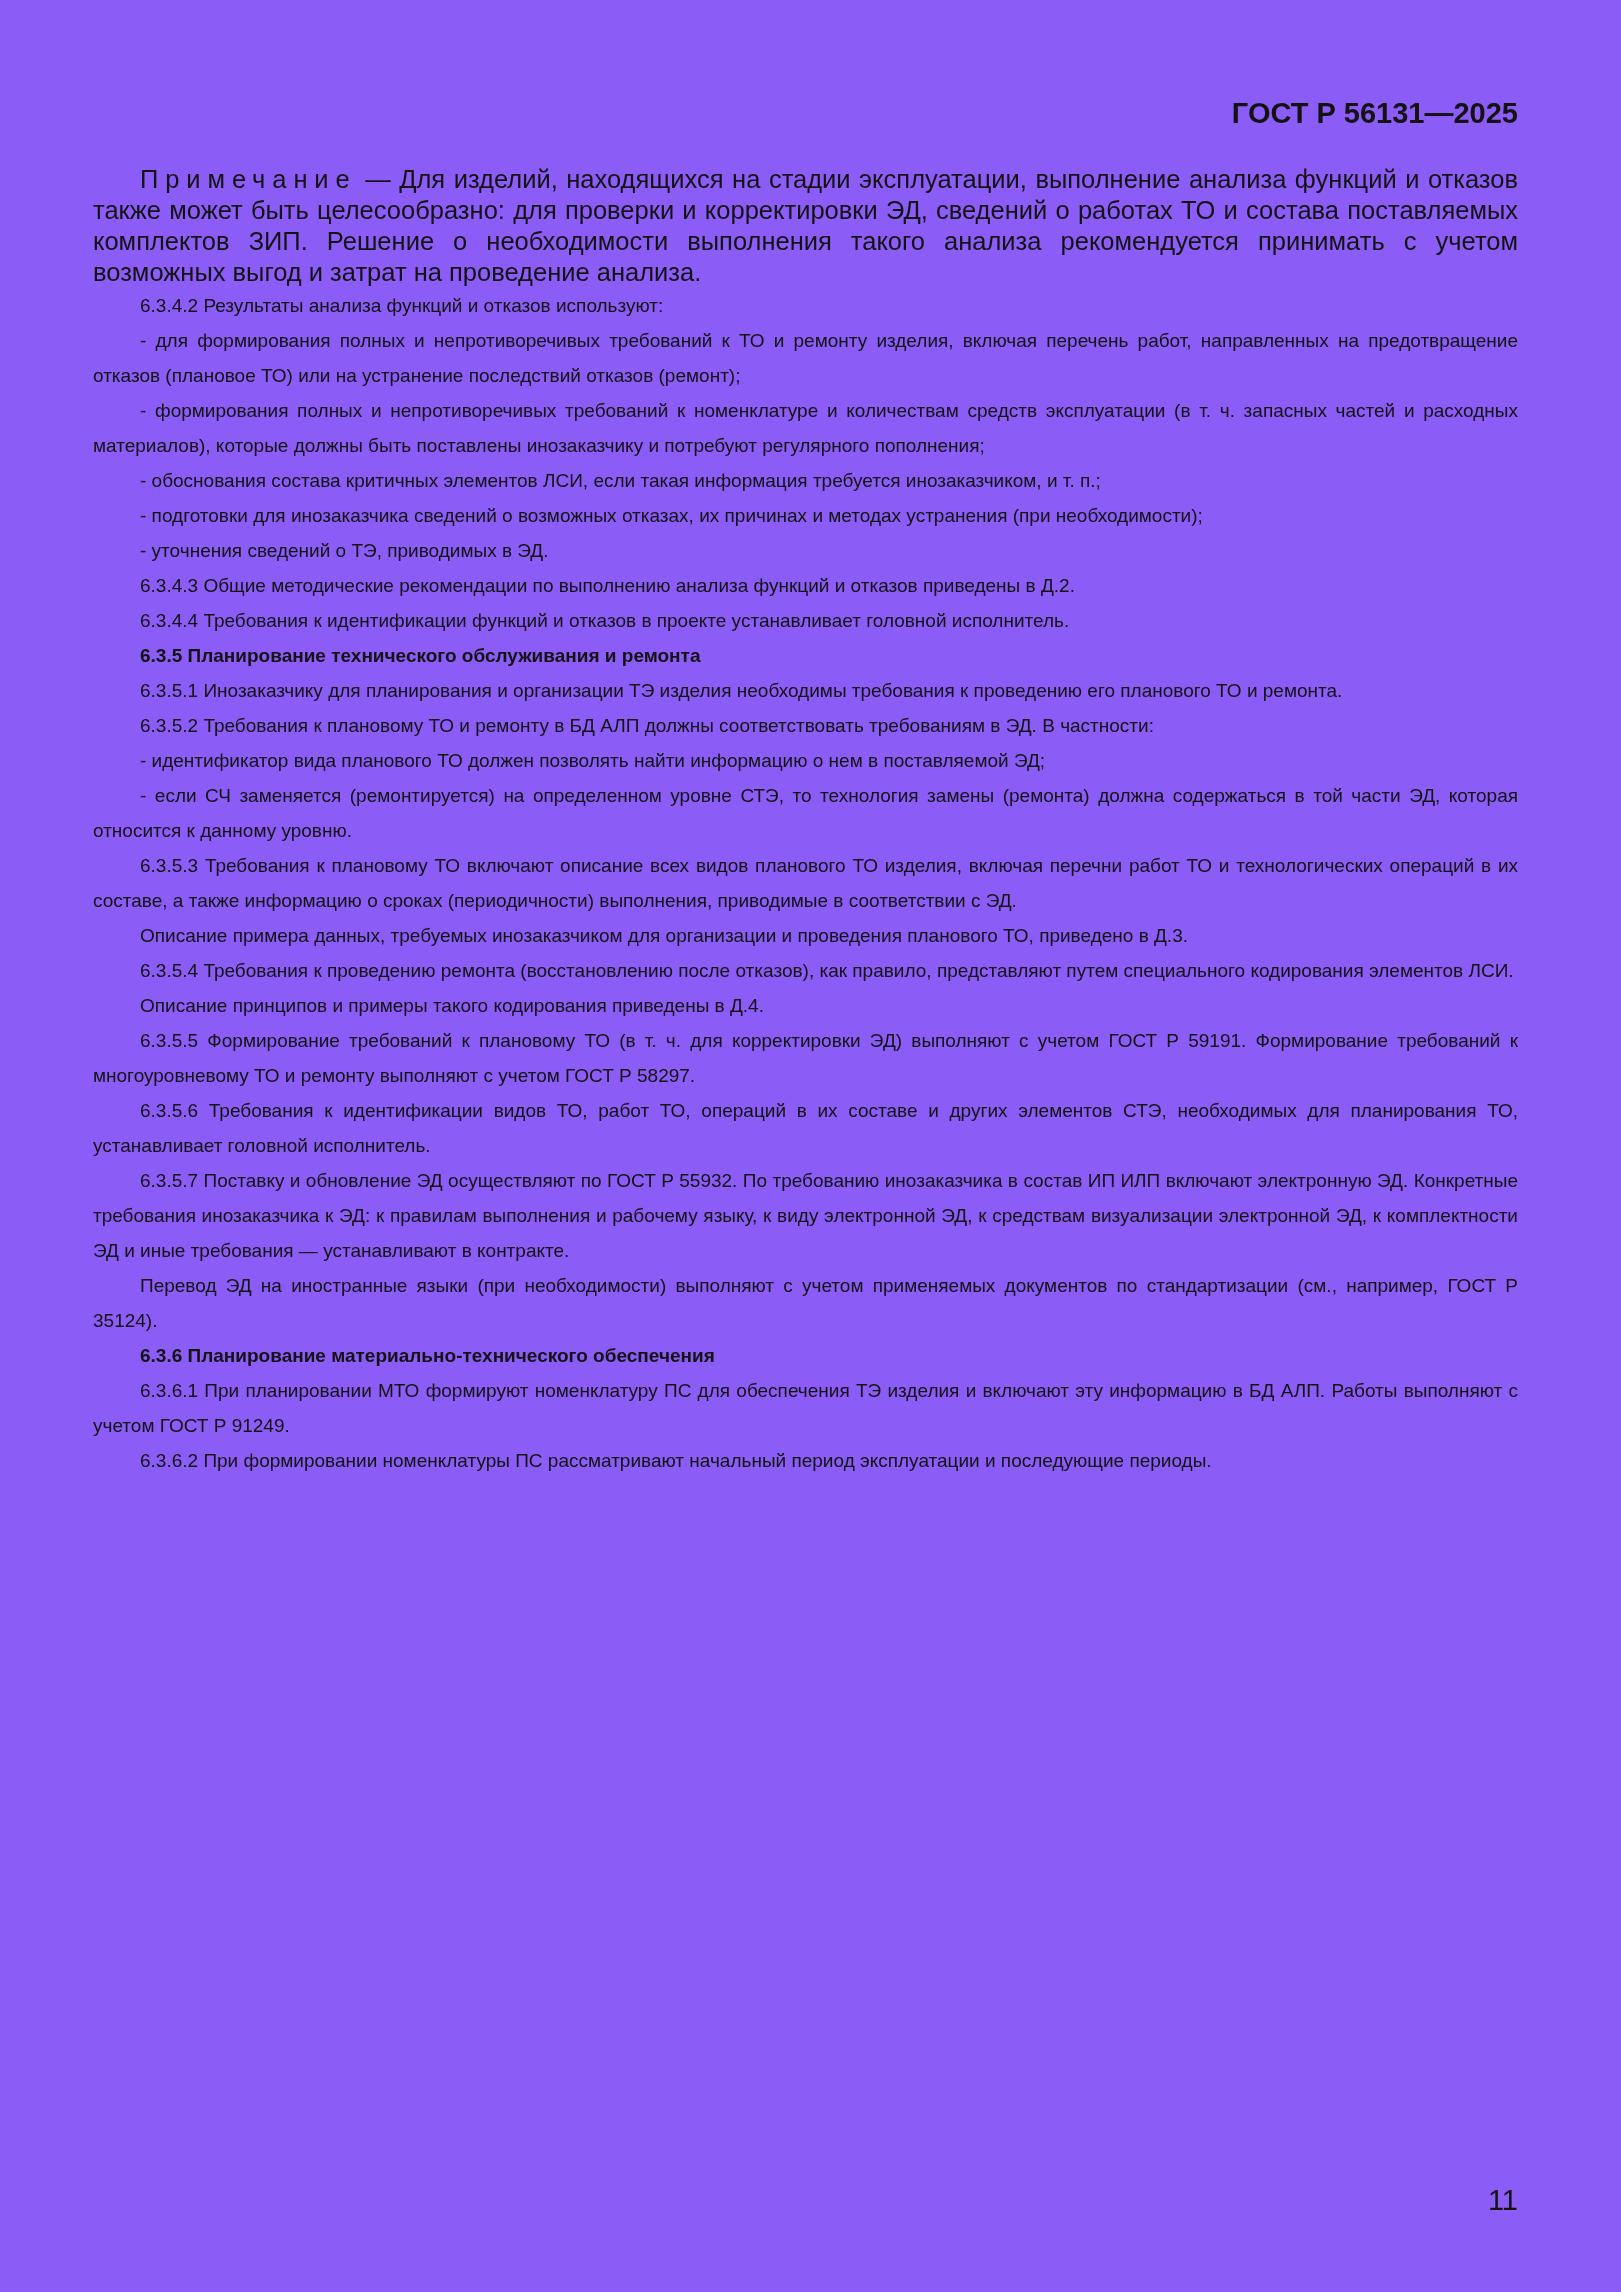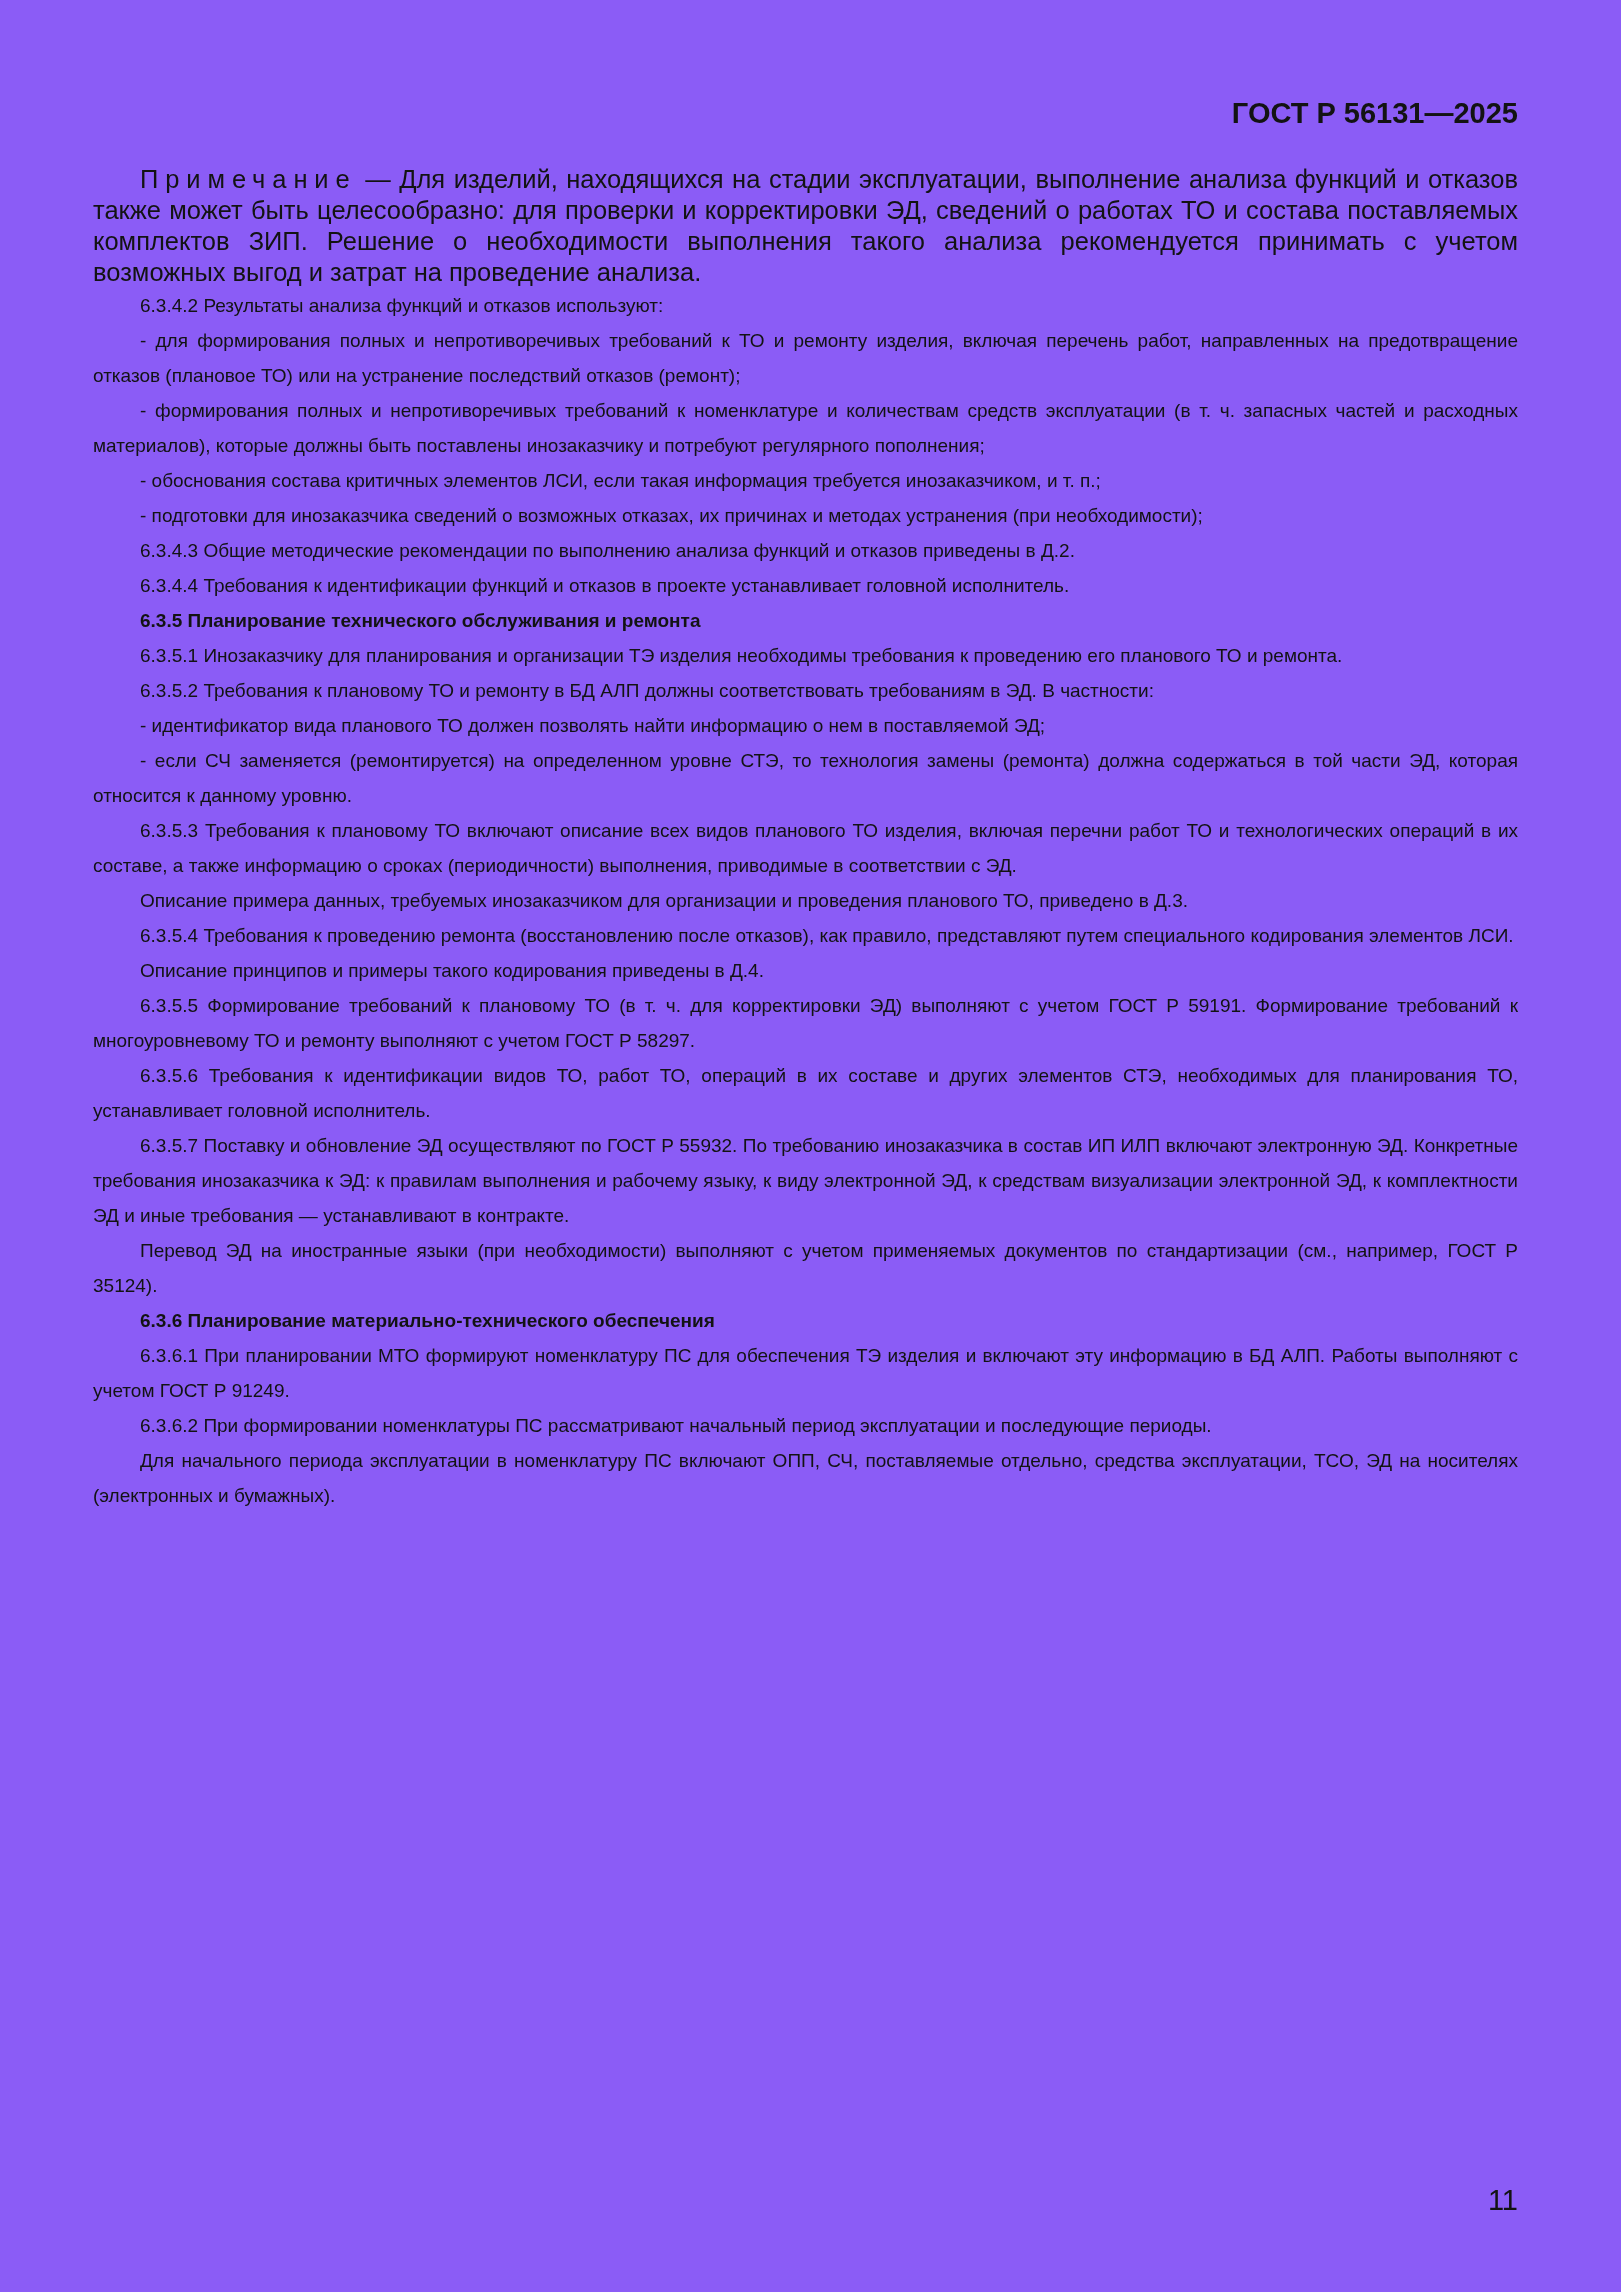--- a/index.html
+++ b/index.html
@@ -59,37 +59,37 @@
   </div>
 
   <div class="content">
     <p class="note"><span class="note-label">Примечание</span><span> — Для изделий, находящихся на стадии эксплуатации, выполнение анализа функций и отказов также может быть целесообразно: для проверки и корректировки ЭД, сведений о работах ТО и состава поставляемых комплектов ЗИП. Решение о необходимости выполнения такого анализа рекомендуется принимать с учетом возможных выгод и затрат на проведение анализа.</span></p>
 
     <p class="p">6.3.4.2 Результаты анализа функций и отказов используют:</p>
     <p class="p">- для формирования полных и непротиворечивых требований к ТО и ремонту изделия, включая перечень работ, направленных на предотвращение отказов (плановое ТО) или на устранение последствий отказов (ремонт);</p>
     <p class="p">- формирования полных и непротиворечивых требований к номенклатуре и количествам средств эксплуатации (в т. ч. запасных частей и расходных материалов), которые должны быть поставлены инозаказчику и потребуют регулярного пополнения;</p>
     <p class="p">- обоснования состава критичных элементов ЛСИ, если такая информация требуется инозаказчиком, и т. п.;</p>
     <p class="p">- подготовки для инозаказчика сведений о возможных отказах, их причинах и методах устранения (при необходимости);</p>
+    <p class="p">- уточнения сведений о ТЭ, приводимых в ЭД.</p>
     <p class="p">6.3.4.3 Общие методические рекомендации по выполнению анализа функций и отказов приведены в Д.2.</p>
     <p class="p">6.3.4.4 Требования к идентификации функций и отказов в проекте устанавливает головной исполнитель.</p>
     <p class="p bold">6.3.5 Планирование технического обслуживания и ремонта</p>
     <p class="p">6.3.5.1 Инозаказчику для планирования и организации ТЭ изделия необходимы требования к проведению его планового ТО и ремонта.</p>
     <p class="p">6.3.5.2 Требования к плановому ТО и ремонту в БД АЛП должны соответствовать требованиям в ЭД. В частности:</p>
     <p class="p">- идентификатор вида планового ТО должен позволять найти информацию о нем в поставляемой ЭД;</p>
     <p class="p">- если СЧ заменяется (ремонтируется) на определенном уровне СТЭ, то технология замены (ремонта) должна содержаться в той части ЭД, которая относится к данному уровню.</p>
     <p class="p">6.3.5.3 Требования к плановому ТО включают описание всех видов планового ТО изделия, включая перечни работ ТО и технологических операций в их составе, а также информацию о сроках (периодичности) выполнения, приводимые в соответствии с ЭД.</p>
     <p class="p">Описание примера данных, требуемых инозаказчиком для организации и проведения планового ТО, приведено в Д.3.</p>
     <p class="p">6.3.5.4 Требования к проведению ремонта (восстановлению после отказов), как правило, представляют путем специального кодирования элементов ЛСИ.</p>
     <p class="p">Описание принципов и примеры такого кодирования приведены в Д.4.</p>
     <p class="p">6.3.5.5 Формирование требований к плановому ТО (в т. ч. для корректировки ЭД) выполняют с учетом ГОСТ Р 59191. Формирование требований к многоуровневому ТО и ремонту выполняют с учетом ГОСТ Р 58297.</p>
     <p class="p">6.3.5.6 Требования к идентификации видов ТО, работ ТО, операций в их составе и других элементов СТЭ, необходимых для планирования ТО, устанавливает головной исполнитель.</p>
     <p class="p">6.3.5.7 Поставку и обновление ЭД осуществляют по ГОСТ Р 55932. По требованию инозаказчика в состав ИП ИЛП включают электронную ЭД. Конкретные требования инозаказчика к ЭД: к правилам выполнения и рабочему языку, к виду электронной ЭД, к средствам визуализации электронной ЭД, к комплектности ЭД и иные требования — устанавливают в контракте.</p>
     <p class="p">Перевод ЭД на иностранные языки (при необходимости) выполняют с учетом применяемых документов по стандартизации (см., например, ГОСТ Р 35124).</p>
     <p class="p bold">6.3.6 Планирование материально-технического обеспечения</p>
     <p class="p">6.3.6.1 При планировании МТО формируют номенклатуру ПС для обеспечения ТЭ изделия и включают эту информацию в БД АЛП. Работы выполняют с учетом ГОСТ Р 91249.</p>
     <p class="p">6.3.6.2 При формировании номенклатуры ПС рассматривают начальный период эксплуатации и последующие периоды.</p>
-    <p class="p">Для начального периода эксплуатации в номенклатуру ПС включают ОПП, СЧ, поставляемые отдельно, средства эксплуатации, ТСО, ЭД на носителях (электронных и бумажных).</p>
   </div>
 
   <div class="footer">11</div>
 
 </div>
 
 
 </body></html>

